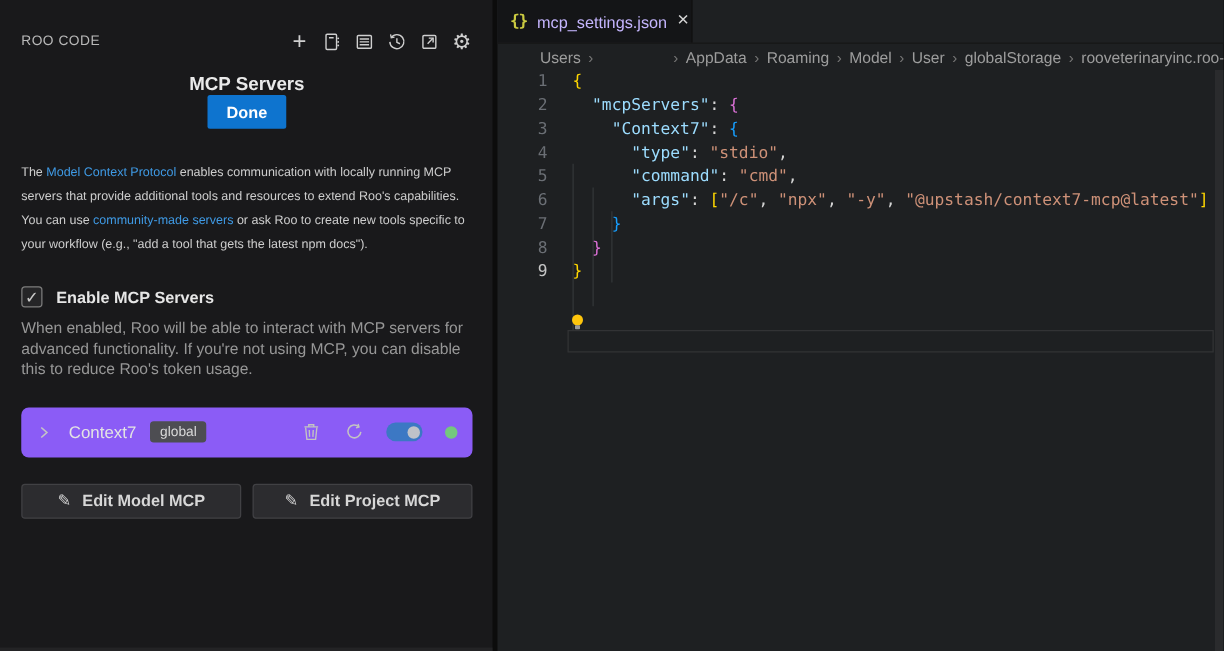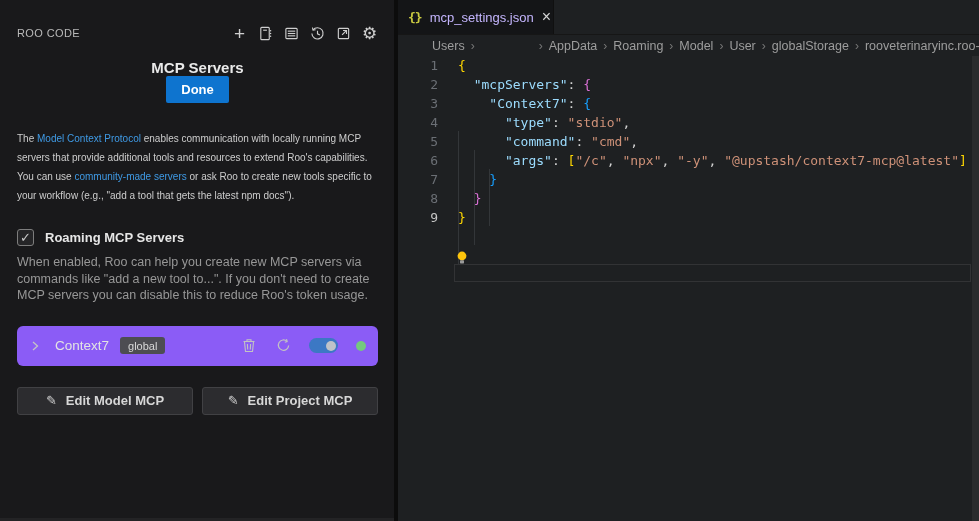--- a/index.html
+++ b/index.html
@@ -164,24 +164,24 @@
       <span class="page-title">MCP Servers</span>
       <button class="done-btn">Done</button>
     </div>
 
     <div class="intro">
       <span>The </span><span class="link">Model Context Protocol</span><span> enables communication with locally running MCP servers that provide additional tools and resources to extend Roo's capabilities. You can use </span><span class="link">community-made servers</span><span> or ask Roo to create new tools specific to your workflow (e.g., "add a tool that gets the latest npm docs").</span>
     </div>
 
     <div class="cb-row">
       <span class="cb-box">✓</span>
-      <span class="cb-label">Roaming MCP Servers</span>
-    </div>
-
-    <div class="cb-desc">When enabled, Roo can help you create new MCP servers via commands like "add a new tool to...". If you don't need to create MCP servers you can disable this to reduce Roo's token usage.</div>
+      <span class="cb-label">Enable MCP Servers</span>
+    </div>
+    <div class="cb-desc">When enabled, Roo will be able to interact with MCP servers for advanced functionality. If you're not using MCP, you can disable this to reduce Roo's token usage.</div>
+
 
     <div class="server-card">
       <span class="chev">
         <svg width="12" height="12" viewBox="0 0 12 12" fill="none" stroke="#c5c5c5" stroke-width="1.3">
           <polyline points="4,2 8.5,6 4,10"></polyline>
         </svg>
       </span>
       <span class="server-name">Context7</span>
       <span class="scope-badge">global</span>
       <div class="card-actions">

